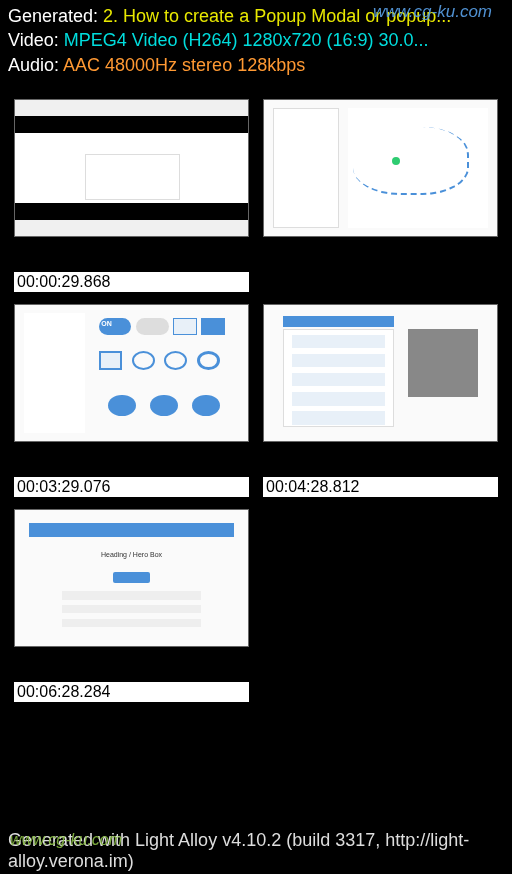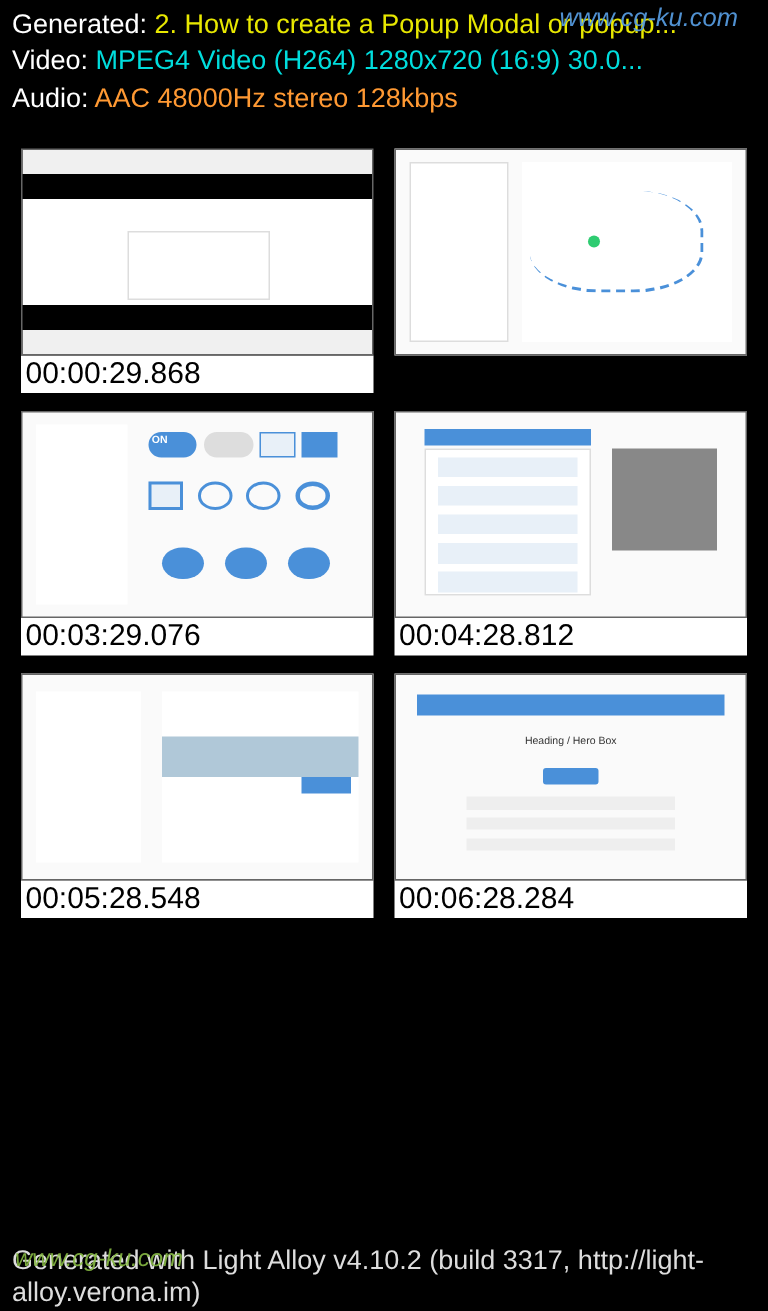--- a/index.html
+++ b/index.html
@@ -53,23 +53,24 @@
       width: 100%;
       height: 138px;
       background: #fff;
       border: 1px solid #666;
       position: relative;
       overflow: hidden;
     }
     .timestamp {
       background: #fff;
       color: #000;
-      font-size: 20px;
+      font-size: 16px;
       padding: 1px 3px;
       font-family: Arial, sans-serif;
+      margin-top: 35px;
     }
     .footer {
       position: absolute;
       bottom: 2px;
       left: 8px;
       color: #ddd;
       font-size: 18px;
     }
     
     .t1 { background: linear-gradient(#f0f0f0 0 12%, #000 12% 24%, #fff 24% 76%, #000 76% 88%, #f0f0f0 88%); }
@@ -194,29 +195,20 @@
       <div class="item i1"></div>
         <div class="item i2"></div>
         <div class="item i3"></div>
         <div class="item i4"></div>
         <div class="item i5"></div>
       <div class="dark"></div>
     </div>
     <div class="timestamp">00:04:28.812</div>
   </div>
 
-  <div class="thumb-cell">
-    <div class="thumb t6">
-      <div class="left"></div>
-        <div class="right"></div>
-        <div class="bar"></div>
-        <div class="tag"></div>
-    </div>
-    <div class="timestamp">00:05:28.548</div>
-  </div>
 
   <div class="thumb-cell">
     <div class="thumb t7">
       <div class="topbar"></div>
       <div class="hero">Heading / Hero Box</div>
       <div class="btn"></div>
       <div class="row r1"></div>
         <div class="row r2"></div>
         <div class="row r3"></div>
     </div>

